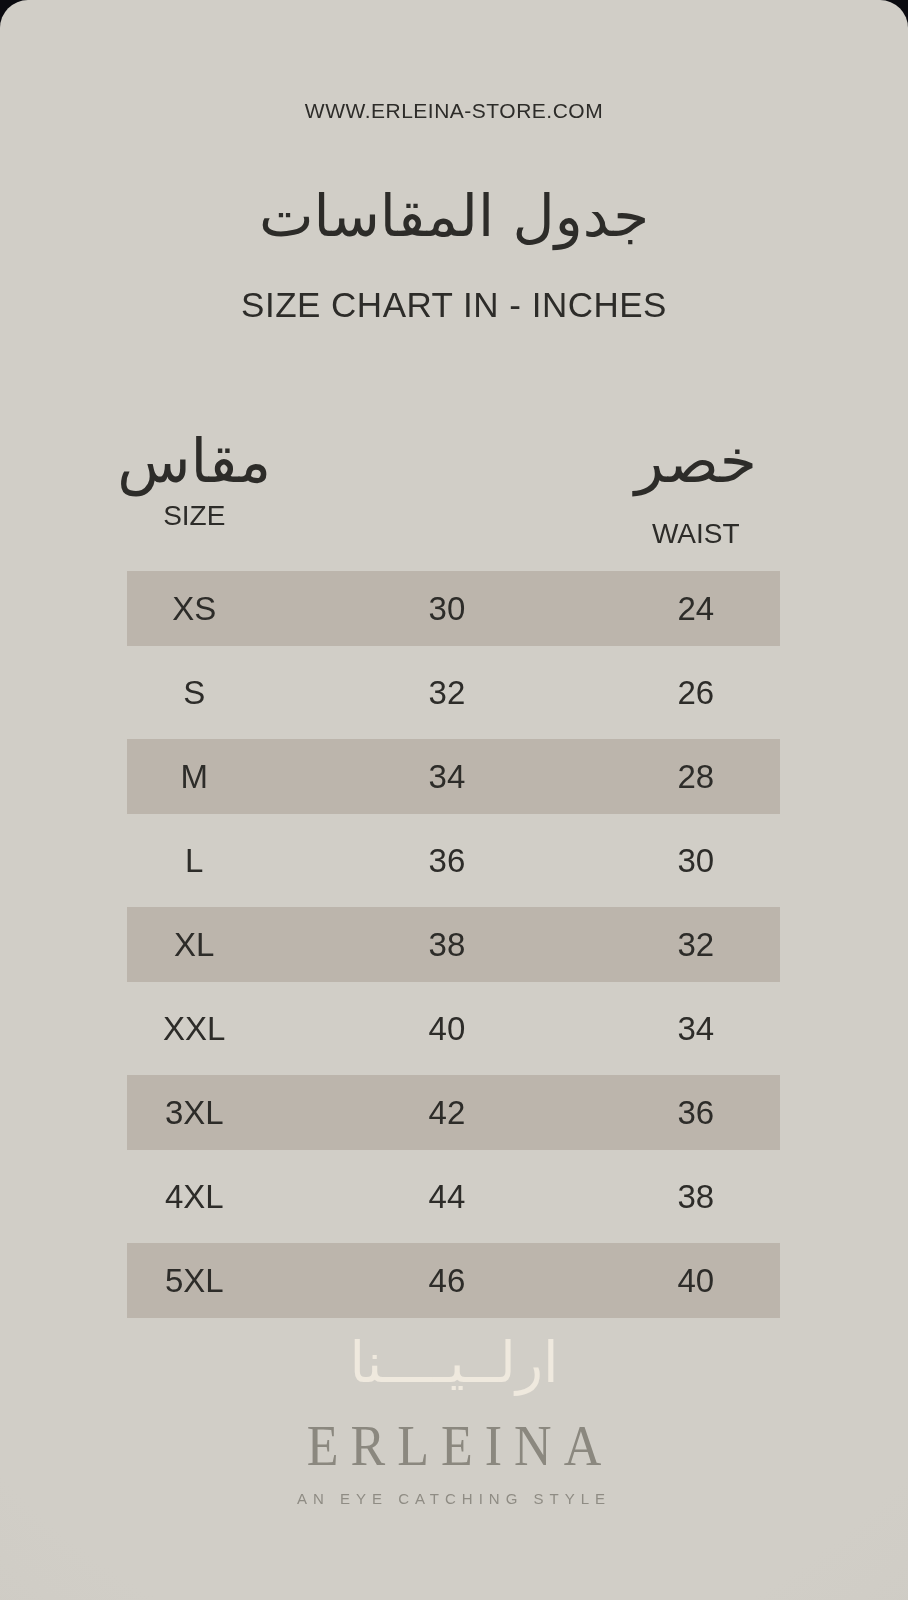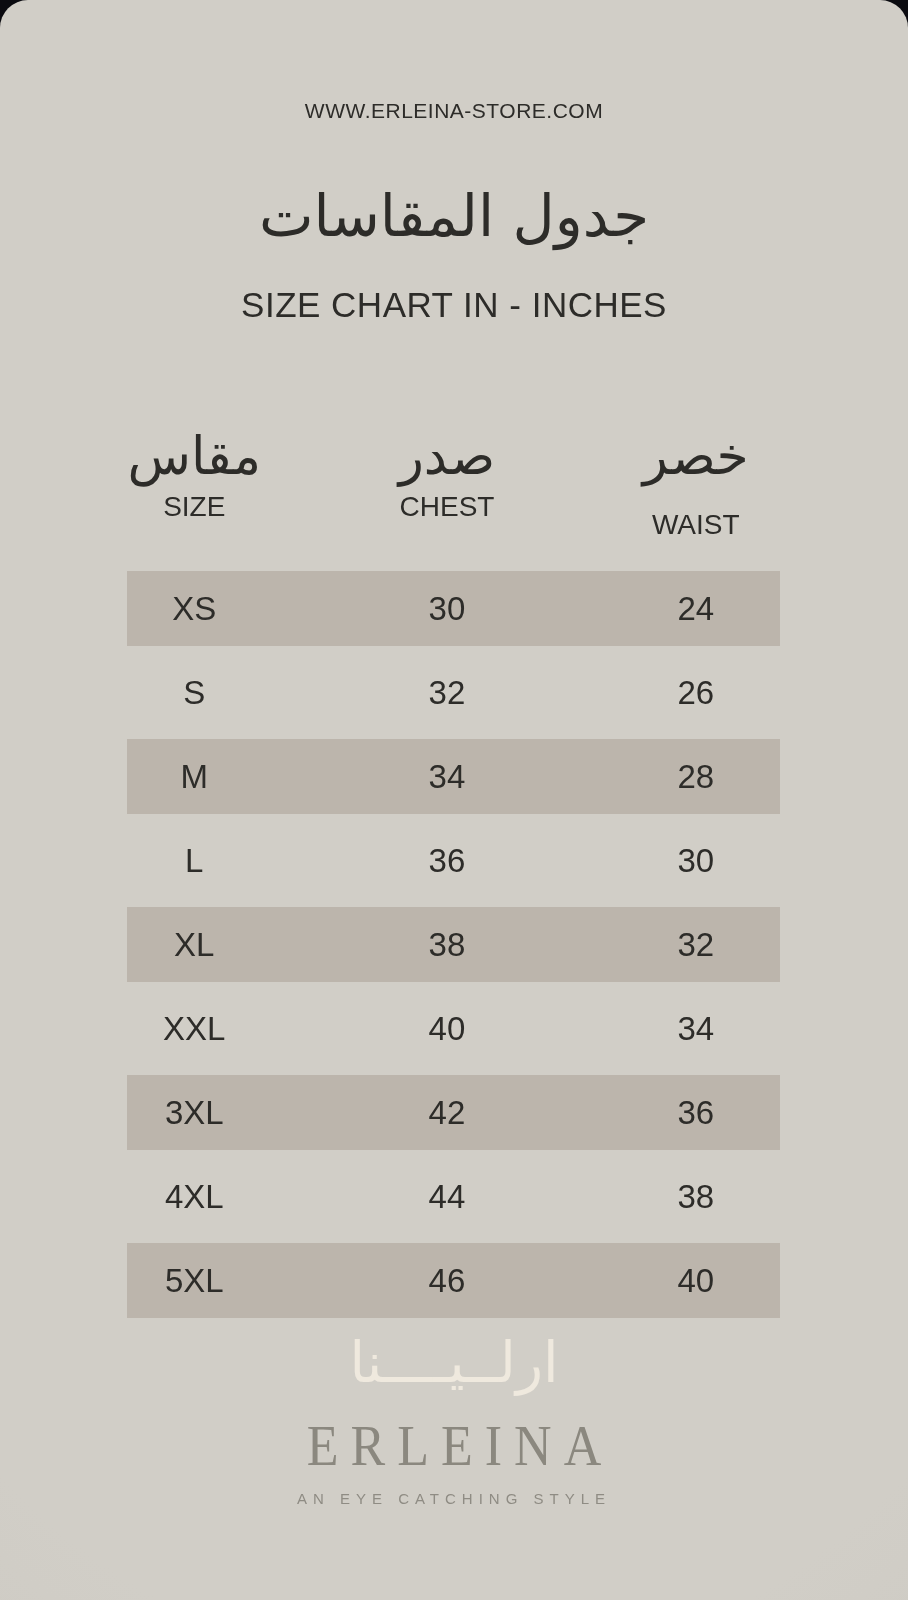--- a/index.html
+++ b/index.html
@@ -26,21 +26,21 @@
     text-decoration:underline;
   }
   .abs{position:absolute;left:0;right:0;text-align:center;}
   .site-url{top:99px;font-size:21px;letter-spacing:0.5px;font-weight:400;}
   .title-ar{top:180px;font-size:58px;line-height:1.25;direction:rtl;font-family:"DejaVu Sans",sans-serif;}
   .subtitle{top:285px;font-size:35px;letter-spacing:0.5px;}
   
   .thead{position:absolute;left:127px;top:428px;width:653px;height:110px;}
   .hcol{position:absolute;top:0;transform:translateX(-50%);text-align:center;white-space:nowrap;}
   .c1{left:10.3%;} .c2{left:49%;} .c3{left:87.1%;}
-  .h-ar{display:block;font-size:52px;line-height:1.1;direction:rtl;font-family:"DejaVu Sans",sans-serif;}
+  .h-ar{display:block;font-size:60px;line-height:1.1;direction:rtl;font-family:"DejaVu Sans",sans-serif;}
   .h-en{display:block;font-size:28px;margin-top:6px;}
   .hcol.c3 .h-en{margin-top:24px;}
   
   .tbody{position:absolute;left:127px;top:571px;width:653px;}
   .row{position:relative;height:75px;margin-bottom:9px;}
   .row.shaded{background:var(--stripe);}
   .cell{position:absolute;top:50%;transform:translate(-50%,-50%);font-size:33px;white-space:nowrap;}
   .cell.p1{left:10.3%;} .cell.p2{left:49%;} .cell.p3{left:87.1%;}
   
   .logo-ar{top:1332px;font-size:56px;line-height:1.1;color:var(--logo-arabic);direction:rtl;
@@ -57,24 +57,20 @@
 
   <div class="abs site-url">WWW.ERLEINA-STORE.COM</div>
 
   <div class="abs title-ar" dir="rtl" lang="ar">جدول المقاسات</div>
   <div class="abs subtitle">SIZE CHART IN - INCHES</div>
 
   <div class="thead">
     <div class="hcol c1">
       <span class="h-ar" dir="rtl" lang="ar">مقاس</span>
       <span class="h-en">SIZE</span>
-    </div>
-    <div class="hcol c2">
-      <span class="h-ar" dir="rtl" lang="ar">صدر</span>
-      <span class="h-en">CHEST</span>
     </div>
     <div class="hcol c3">
       <span class="h-ar" dir="rtl" lang="ar">خصر</span>
       <span class="h-en">WAIST</span>
     </div>
   </div>
 
   <div class="tbody">
     <div class="row shaded">
       <span class="cell p1">XS</span>

